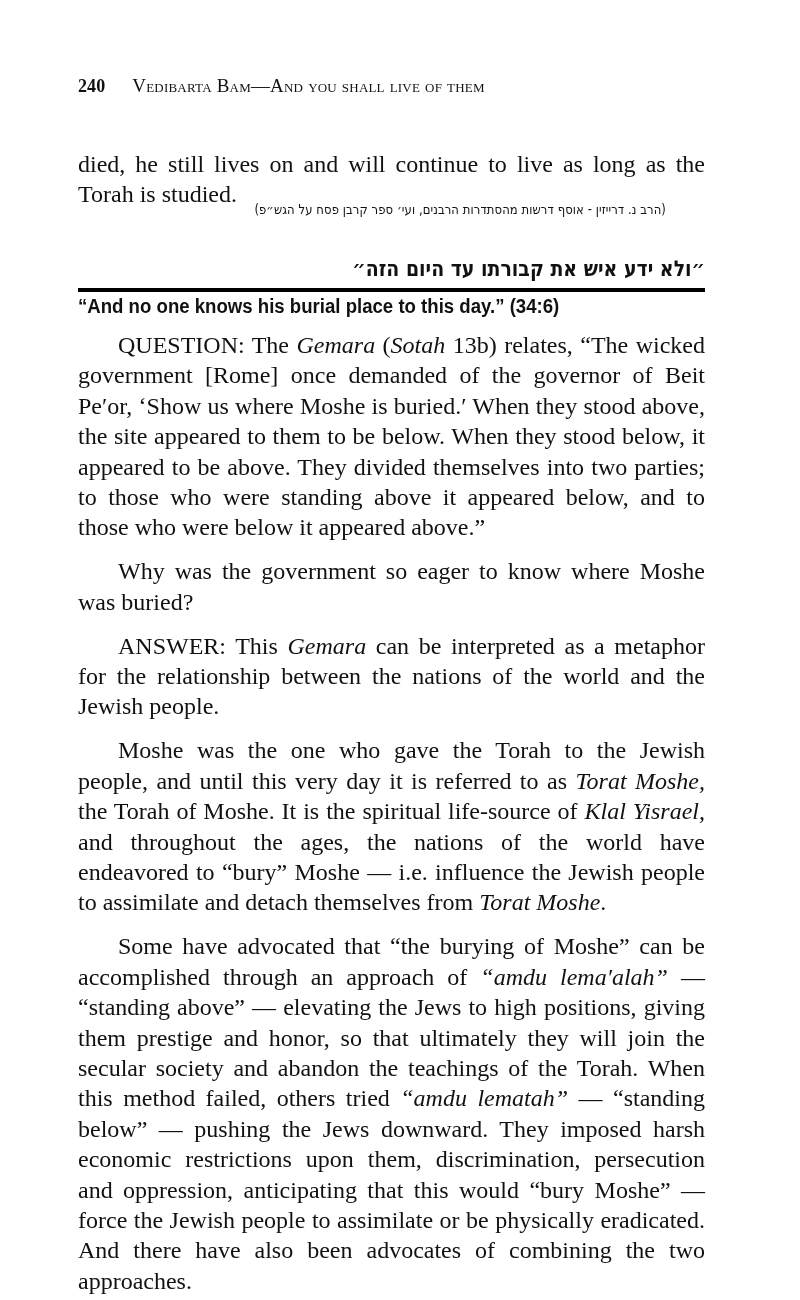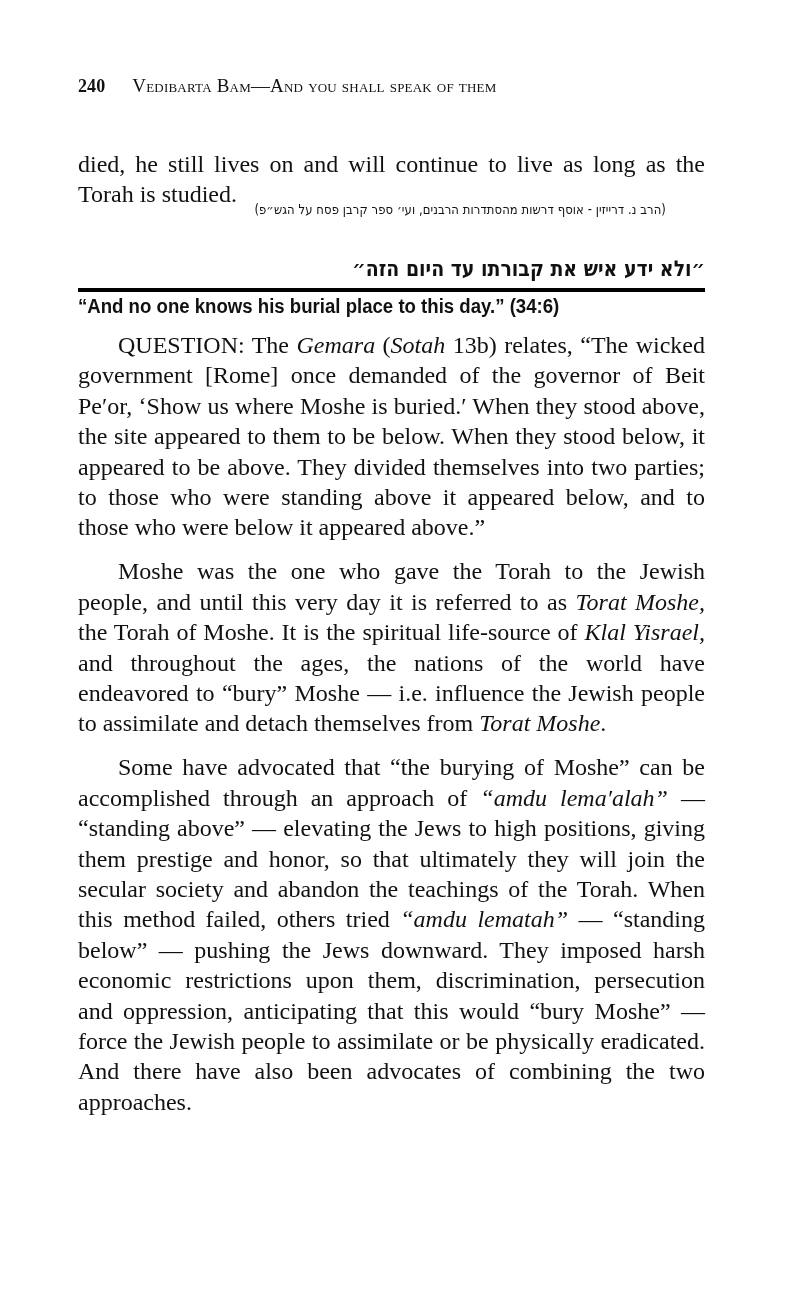--- a/index.html
+++ b/index.html
@@ -111,32 +111,34 @@
       text-indent: 40px;
     }
     em { font-style: italic; }
   </style>
 </head>
 <body>
 
 <div class="page">
 
   <div class="running-header">
-    <span class="page-number">240</span><span class="running-title">Vedibarta Bam—And you shall speak of them</span>
+    <span class="page-number">240</span><span class="running-title">Vedibarta Bam—And you shall live of them</span>
   </div>
 
   <p class="body-text continuation">died, he still lives on and will continue to live as long as the Torah is studied.</p>
 
   <div class="hebrew-citation">(הרב נ. דרייזין - אוסף דרשות מהסתדרות הרבנים, ועי׳ ספר קרבן פסח על הגש״פ)</div>
 
   <div class="hebrew-heading">״ולא ידע איש את קבורתו עד היום הזה״</div>
 
   <div class="heading-rule"></div>
 
   <div class="english-heading">“And no one knows his burial place to this day.” (34:6)</div>
 
   <div class="content">
     <p class="body-text"><span>QUESTION: The </span><em>Gemara</em><span> (</span><em>Sotah</em><span> 13b) relates, “The wicked government [Rome] once demanded of the governor of Beit Pe′or, ‘Show us where Moshe is buried.′ When they stood above, the site appeared to them to be below. When they stood below, it appeared to be above. They divided themselves into two parties; to those who were standing above it appeared below, and to those who were below it appeared above.”</span></p>
+    <p class="body-text"><span>Why was the government so eager to know where Moshe was buried?</span></p>
+    <p class="body-text"><span>ANSWER: This </span><em>Gemara</em><span> can be interpreted as a metaphor for the relationship between the nations of the world and the Jewish people.</span></p>
     <p class="body-text"><span>Moshe was the one who gave the Torah to the Jewish people, and until this very day it is referred to as </span><em>Torat Moshe,</em><span> the Torah of Moshe. It is the spiritual life-source of </span><em>Klal Yisrael,</em><span> and throughout the ages, the nations of the world have endeavored to “bury” Moshe — i.e. influence the Jewish people to assimilate and detach themselves from </span><em>Torat Moshe</em><span>.</span></p>
     <p class="body-text"><span>Some have advocated that “the burying of Moshe” can be accomplished through an approach of </span><em>“amdu lema′alah”</em><span> — “standing above” — elevating the Jews to high positions, giving them prestige and honor, so that ultimately they will join the secular society and abandon the teachings of the Torah. When this method failed, others tried </span><em>“amdu lematah”</em><span> — “standing below” — pushing the Jews downward. They imposed harsh economic restrictions upon them, discrimination, persecution and oppression, anticipating that this would “bury Moshe” — force the Jewish people to assimilate or be physically eradicated. And there have also been advocates of combining the two approaches.</span></p>
   </div>
 
 </div>
 
 </body></html>

